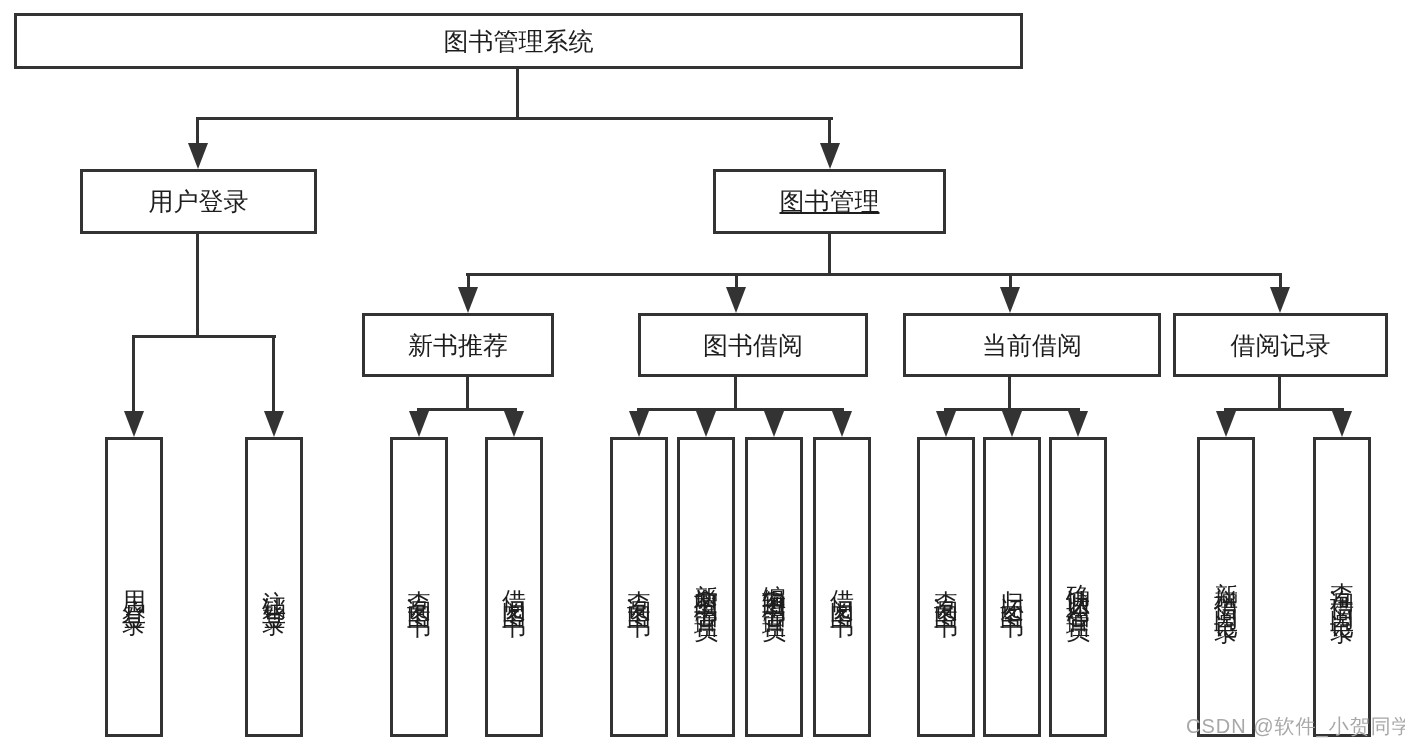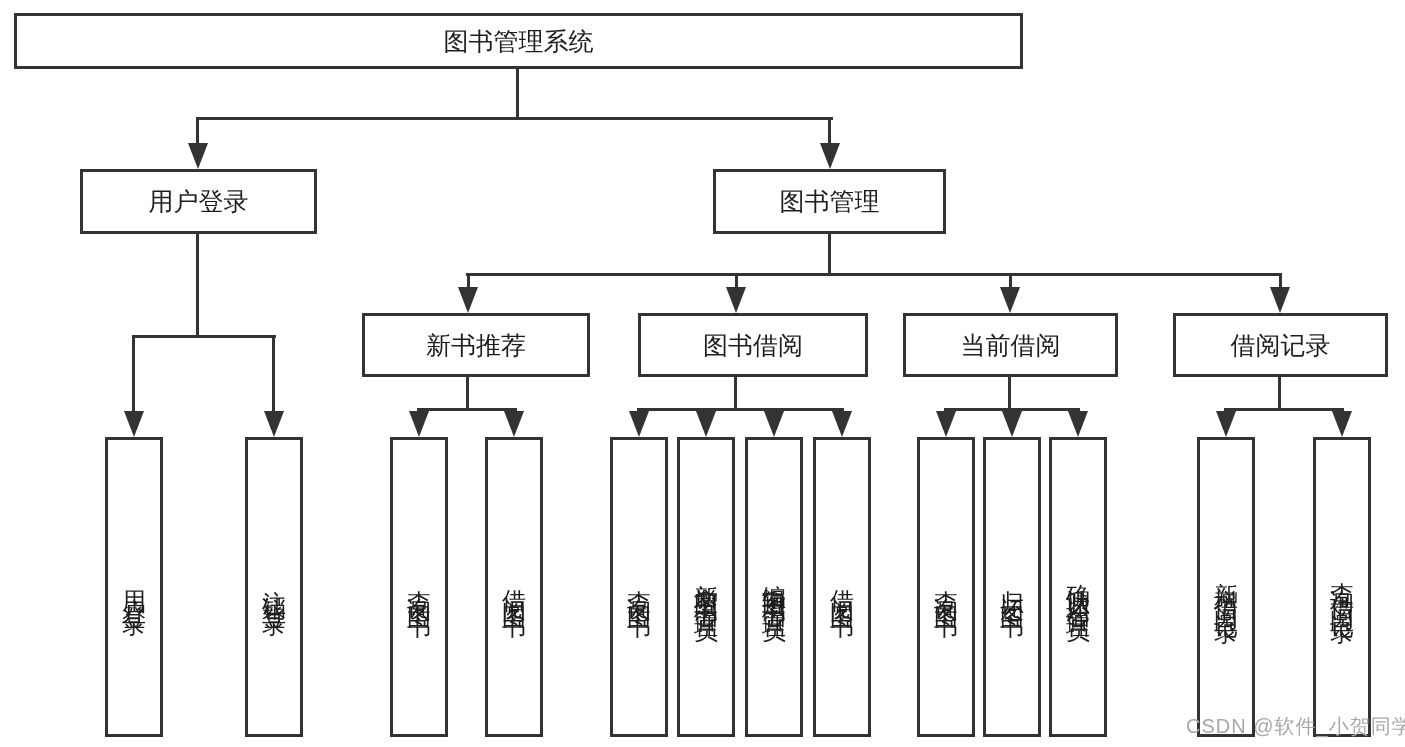--- a/index.html
+++ b/index.html
@@ -47,21 +47,21 @@
   <div class="v" style="left:516px;top:69px;height:49px;"></div>
   <div class="h" style="left:197px;top:117px;width:636px;"></div>
   <div class="v" style="left:196px;top:117px;height:29px;"></div>
   <div class="v" style="left:828px;top:117px;height:29px;"></div>
   <div class="arw" style="left:188px;top:143px;"></div>
   <div class="arw" style="left:820px;top:143px;"></div>
 
   <div class="box" style="left:80px;top:169px;width:237px;height:65px;">
     <span>用户登录</span>
   </div>
-  <div class="box" style="left:713px;top:169px;width:233px;height:65px;">
+  <div class="box" style="left:713px;top:169px;width:233px;height:65px;text-decoration:underline;">
     <span>图书管理</span>
   </div>
 
   <div class="v" style="left:196px;top:233px;height:104px;"></div>
   <div class="h" style="left:132px;top:335px;width:144px;"></div>
   <div class="v" style="left:132px;top:335px;height:78px;"></div>
   <div class="v" style="left:272px;top:335px;height:78px;"></div>
   <div class="arw" style="left:124px;top:411px;"></div>
   <div class="arw" style="left:264px;top:411px;"></div>
 
@@ -69,27 +69,27 @@
   <div class="h" style="left:466px;top:273px;width:816px;"></div>
   <div class="v" style="left:467px;top:273px;height:16px;"></div>
   <div class="v" style="left:735px;top:273px;height:16px;"></div>
   <div class="v" style="left:1009px;top:273px;height:16px;"></div>
   <div class="v" style="left:1279px;top:273px;height:16px;"></div>
   <div class="arw" style="left:458px;top:287px;"></div>
   <div class="arw" style="left:726px;top:287px;"></div>
   <div class="arw" style="left:1000px;top:287px;"></div>
   <div class="arw" style="left:1270px;top:287px;"></div>
 
-  <div class="box" style="left:362px;top:313px;width:228px;height:64px;">
+  <div class="box" style="left:362px;top:313px;width:192px;height:64px;">
     <span>新书推荐</span>
   </div>
   <div class="box" style="left:630px;top:313px;width:230px;height:64px;margin-left:8px;">
     <span>图书借阅</span>
   </div>
-  <div class="box" style="left:903px;top:313px;width:215px;height:64px;">
+  <div class="box" style="left:903px;top:313px;width:258px;height:64px;">
     <span>当前借阅</span>
   </div>
   <div class="box" style="left:1173px;top:313px;width:215px;height:64px;">
     <span>借阅记录</span>
   </div>
 
   <div class="v" style="left:466px;top:377px;height:33px;"></div>
   <div class="h" style="left:417px;top:408px;width:100px;"></div>
   <div class="arw" style="left:409px;top:411px;"></div>
   <div class="arw" style="left:504px;top:411px;"></div>

